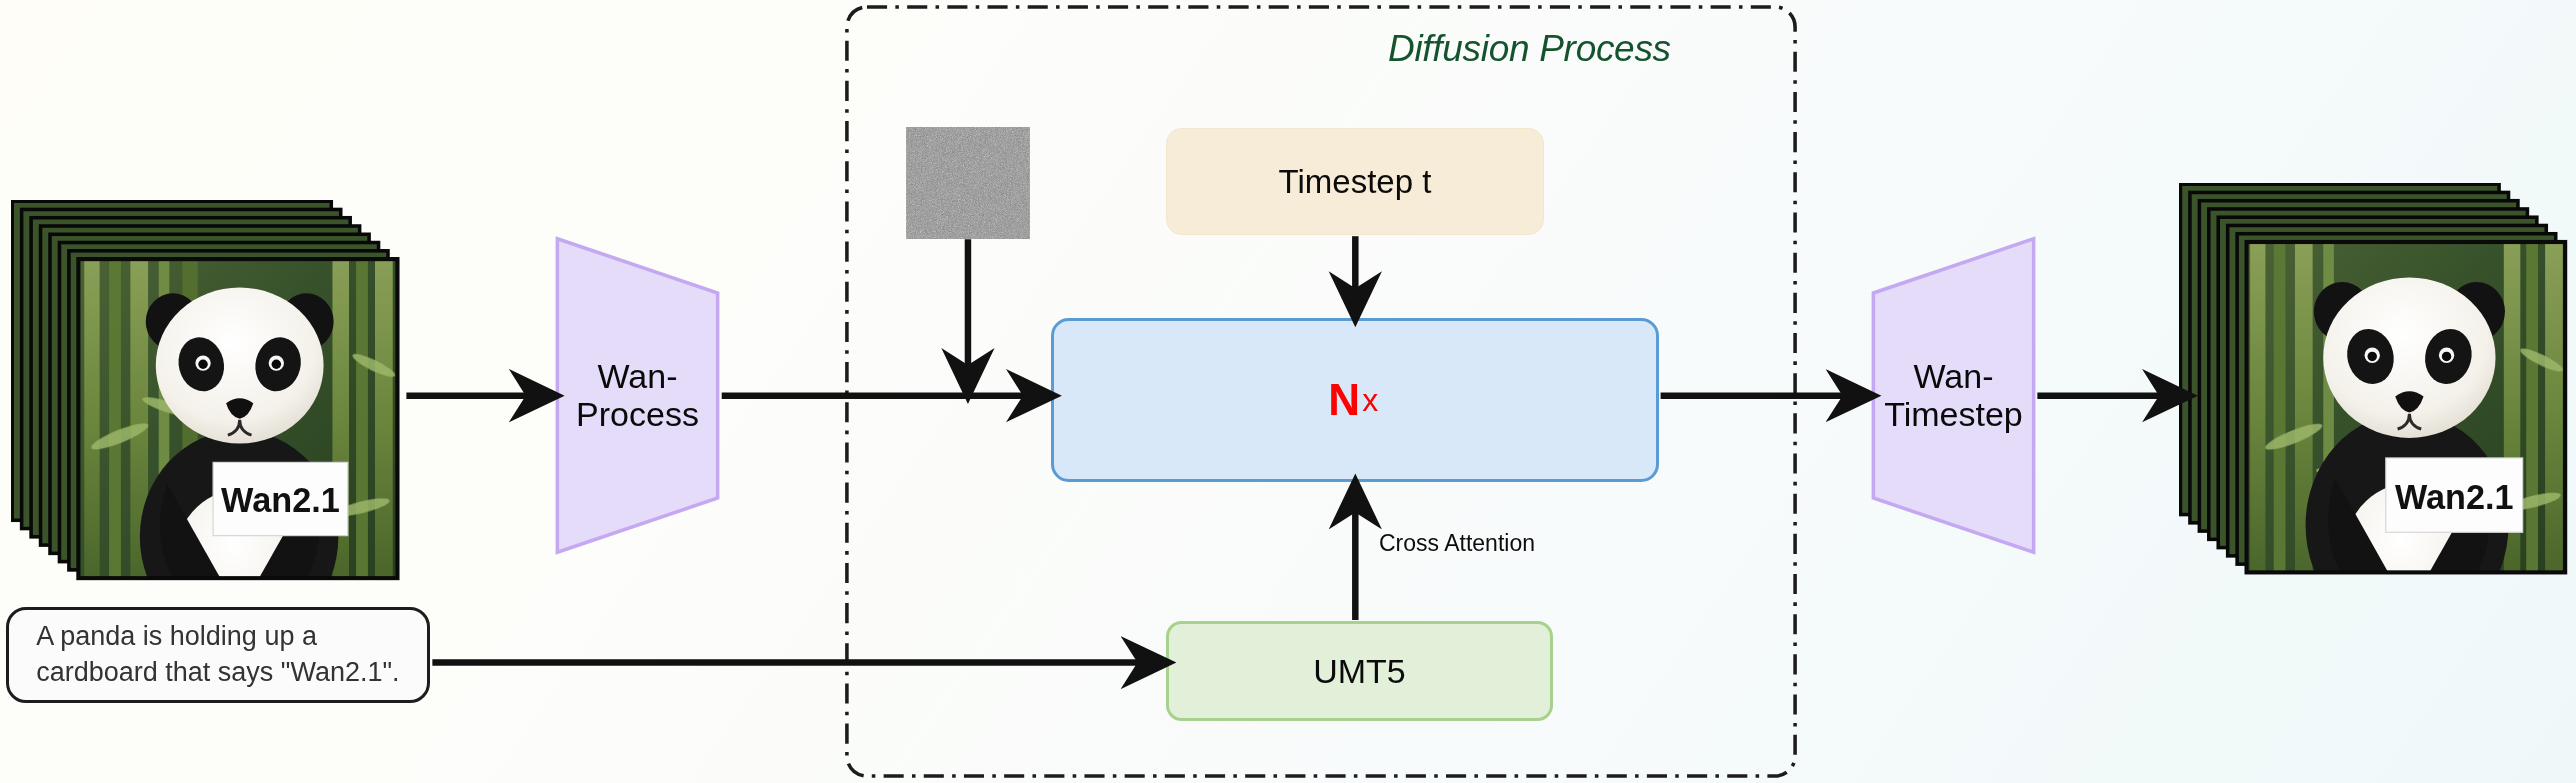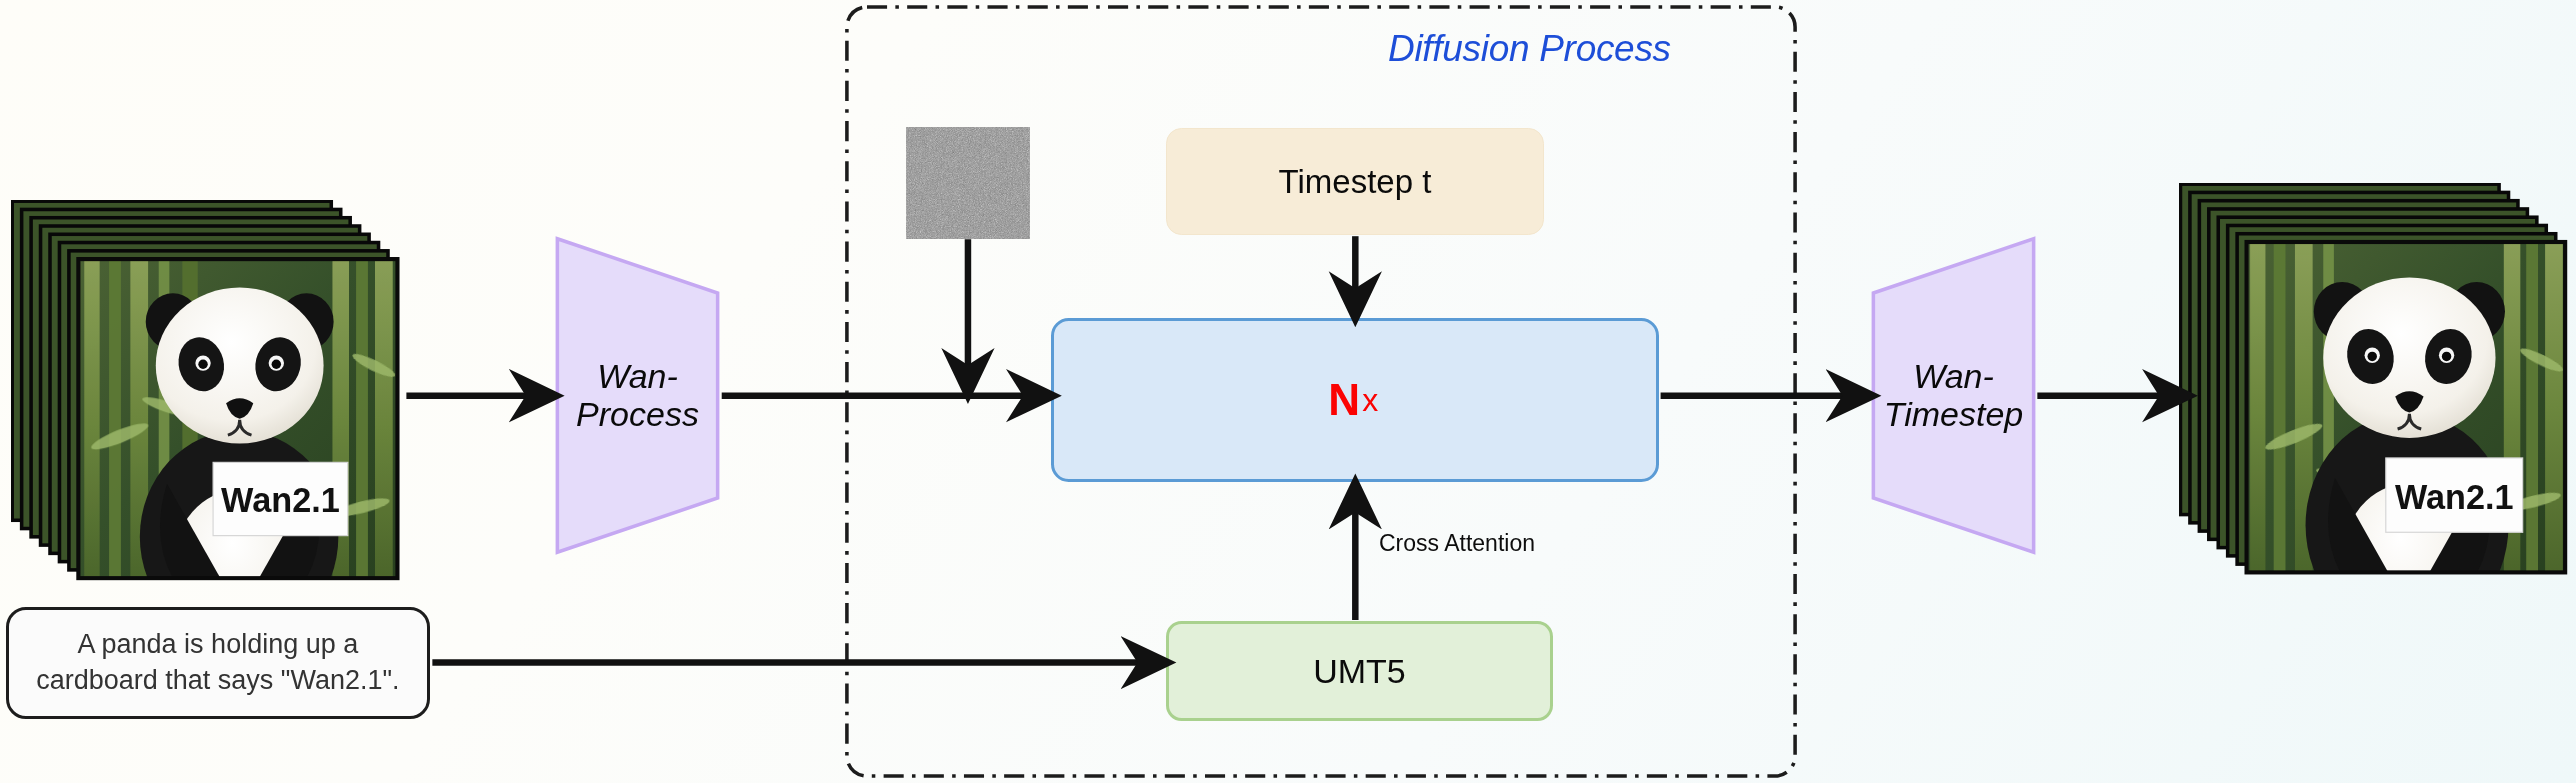--- a/index.html
+++ b/index.html
@@ -7,59 +7,59 @@
     width:2576px;height:783px;overflow:hidden;
     font-family:"Liberation Sans","DejaVu Sans",sans-serif;
     background:linear-gradient(125deg,#fefdf8 0%,#fdfdfa 30%,#f8fbfb 62%,#eff8f9 100%);
     position:relative;
   }
   .stage{position:absolute;inset:0;}
   .abs{position:absolute;}
   #diffusion-region-svg{left:841px;top:1.2px;width:960px;height:781px;}
   #diffusion-label{
     left:1388px;top:28px;width:425px;
-    font-style:italic;font-size:37px;color:#1d4ed8;
+    font-style:italic;font-size:37px;color:#14532d;
     letter-spacing:-0.3px;white-space:nowrap;
   }
 
   
   .video-stack{width:390px;height:390px;}
 
   
-  .trap-wrap{width:165px;height:319px;font-style:italic;}
+  .trap-wrap{width:165px;height:319px;}
   .trap-label{
     position:absolute;left:0;width:100%;
     text-align:center;font-size:34px;color:#0a0a0a;
     line-height:1.14;top:50%;transform:translateY(-50%);
   }
 
   
   .rblock{
     box-sizing:border-box;display:flex;align-items:center;justify-content:center;
-    border-radius:15.4px;text-align:center;
+    border-radius:15.4px;
   }
   #timestep-block{
     left:1166px;top:128px;width:378px;height:107px;
     background:#f7ecd7;border:1.2px solid #f3e6cd;
     font-size:33px;color:#0b0b0b;
   }
   #dit-block{
     left:1051px;top:318px;width:608px;height:164px;
     background:#d9e8f8;border:3px solid #5b9bd5;
     border-radius:17.7px;font-size:44px;color:#0b0b0b;
   }
   #dit-block .nx{color:#fb0303;font-weight:bold;}
   #dit-block .xs{color:#fb0303;font-size:32px;padding:0 3.5px 0 2.4px;}
   #umt5-block{
     left:1166px;top:621px;width:387px;height:100px;
     background:#e2f0d9;border:3px solid #a9d18e;
     font-size:34px;color:#0b0b0b;
   }
   #prompt-block{
-    left:5.9px;top:607px;width:424px;height:112px;
+    left:5.9px;top:607px;width:424px;height:96px;
     background:#fbfbfb;border:3.5px solid #1d1d1d;border-radius:20px;
     font-size:27px;color:#333333;line-height:1.32;padding:0 16.5px;
   }
 
   
   #noise-patch{left:906px;top:127px;width:124px;height:112px;}
 
   
   #cross-attention-label{
     left:1379px;top:530px;font-size:23px;color:#0d0d0d;white-space:nowrap;

